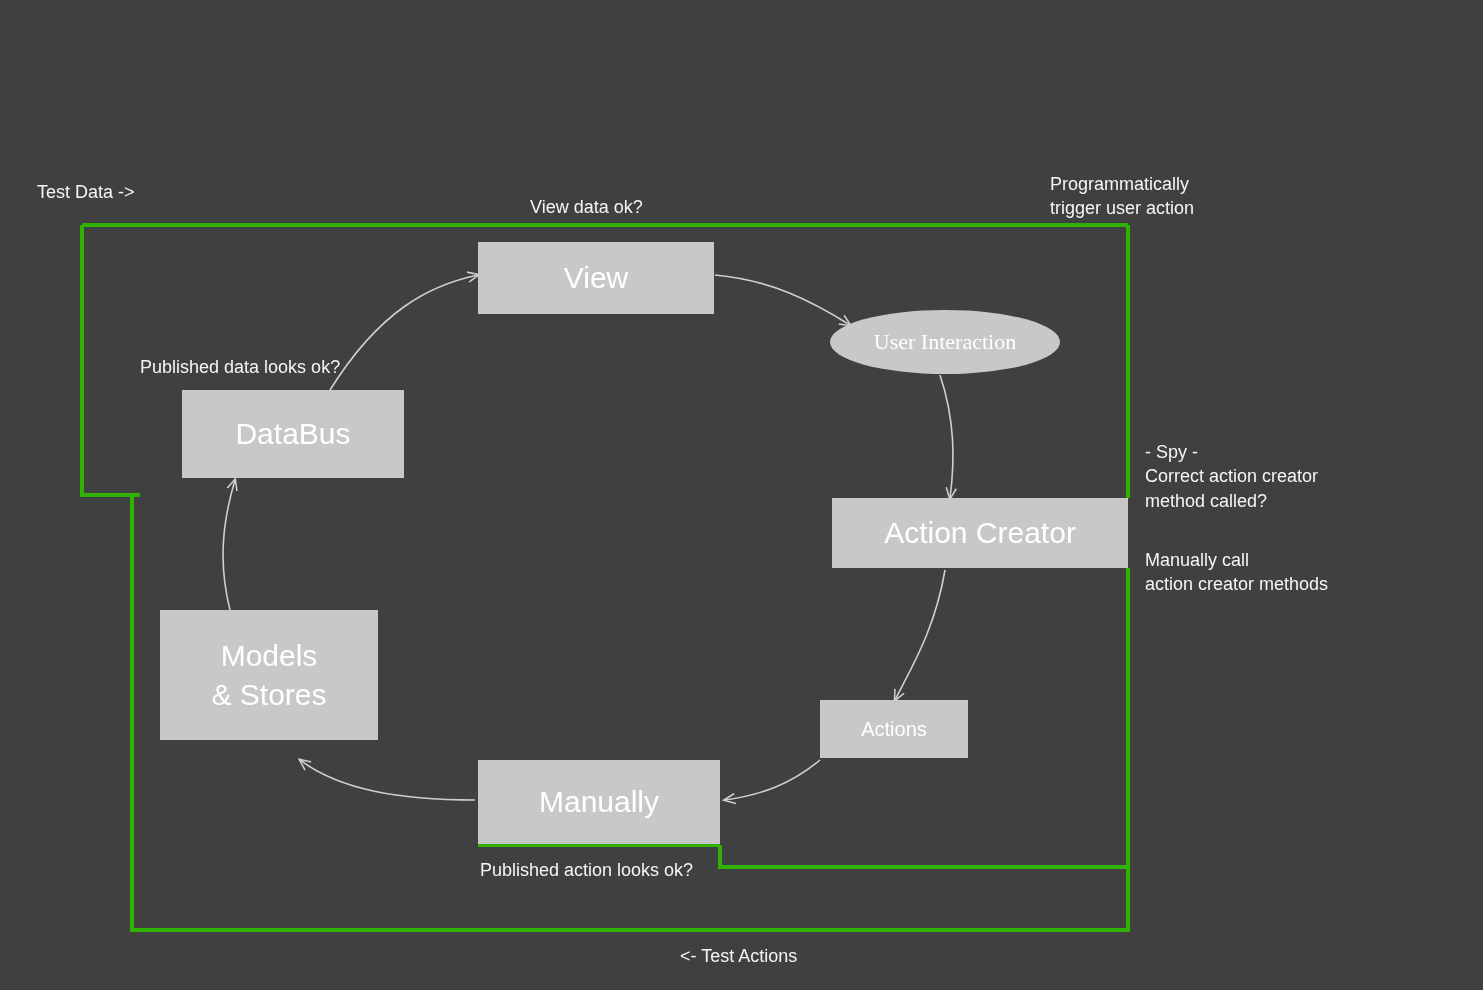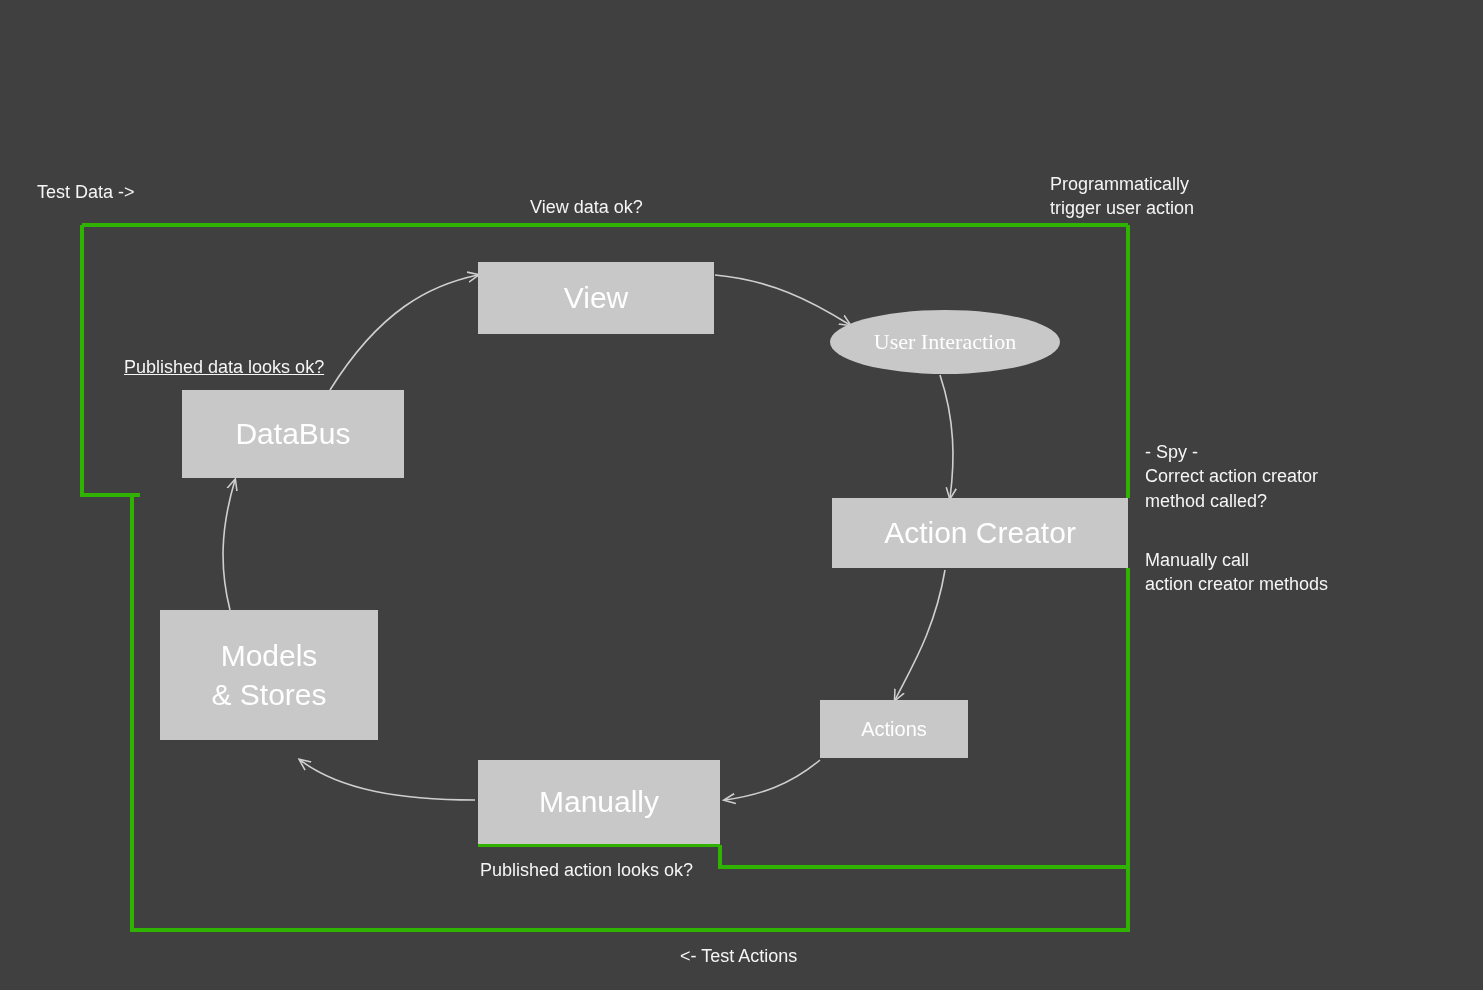--- a/index.html
+++ b/index.html
@@ -130,39 +130,39 @@
     <path d="M 945 570 C 935 630, 910 670, 895 700" marker-end="url(#arr)"></path>
 
     <path d="M 820 760 C 790 785, 760 795, 725 800" marker-end="url(#arr)"></path>
 
     <path d="M 475 800 C 400 800, 340 790, 300 760" marker-end="url(#arr)"></path>
 
     <path d="M 230 610 C 220 570, 220 530, 235 480" marker-end="url(#arr)"></path>
   </g>
 </svg>
 
-<div class="box" style="left:478px; top:242px; width:236px; height:72px;margin-top:20px;">View</div>
+<div class="box" style="left:478px; top:242px; width:236px; height:72px;">View</div>
 
 <div class="ellipse" style="left:830px; top:310px; width:230px; height:64px;">User Interaction</div>
 
 <div class="box" style="left:832px; top:498px; width:296px; height:70px;">Action Creator</div>
 
 <div class="box" style="left:820px; top:700px; width:148px; height:58px; font-size:20px;">Actions</div>
 
 <div class="box" style="left:478px; top:760px; width:242px; height:84px;">Manually</div>
 
 <div class="box" style="left:160px; top:610px; width:218px; height:130px; font-size:30px; white-space:pre; line-height:1.3;">Models
 &amp; Stores</div>
 
 <div class="box" style="left:140px; top:390px; width:222px; height:88px;margin-left:42px;">DataBus</div>
 
 <div class="label" style="left:37px; top:180px;">Test Data -&gt;</div>
 <div class="label" style="left:530px; top:195px;">View data ok?</div>
 <div class="label" style="left:1050px; top:172px;">Programmatically
 trigger user action</div>
-<div class="label" style="left:124px; top:355px;text-decoration:underline;">Published data looks ok?</div>
+<div class="label" style="left:140px; top:355px;">Published data looks ok?</div>
 <div class="label" style="left:1145px; top:440px;">- Spy -
 Correct action creator
 method called?</div>
 <div class="label" style="left:1145px; top:548px;">Manually call
 action creator methods</div>
 <div class="label" style="left:480px; top:858px;">Published action looks ok?</div>
 <div class="label" style="left:680px; top:944px;">&lt;- Test Actions</div>
 
 </body></html>

